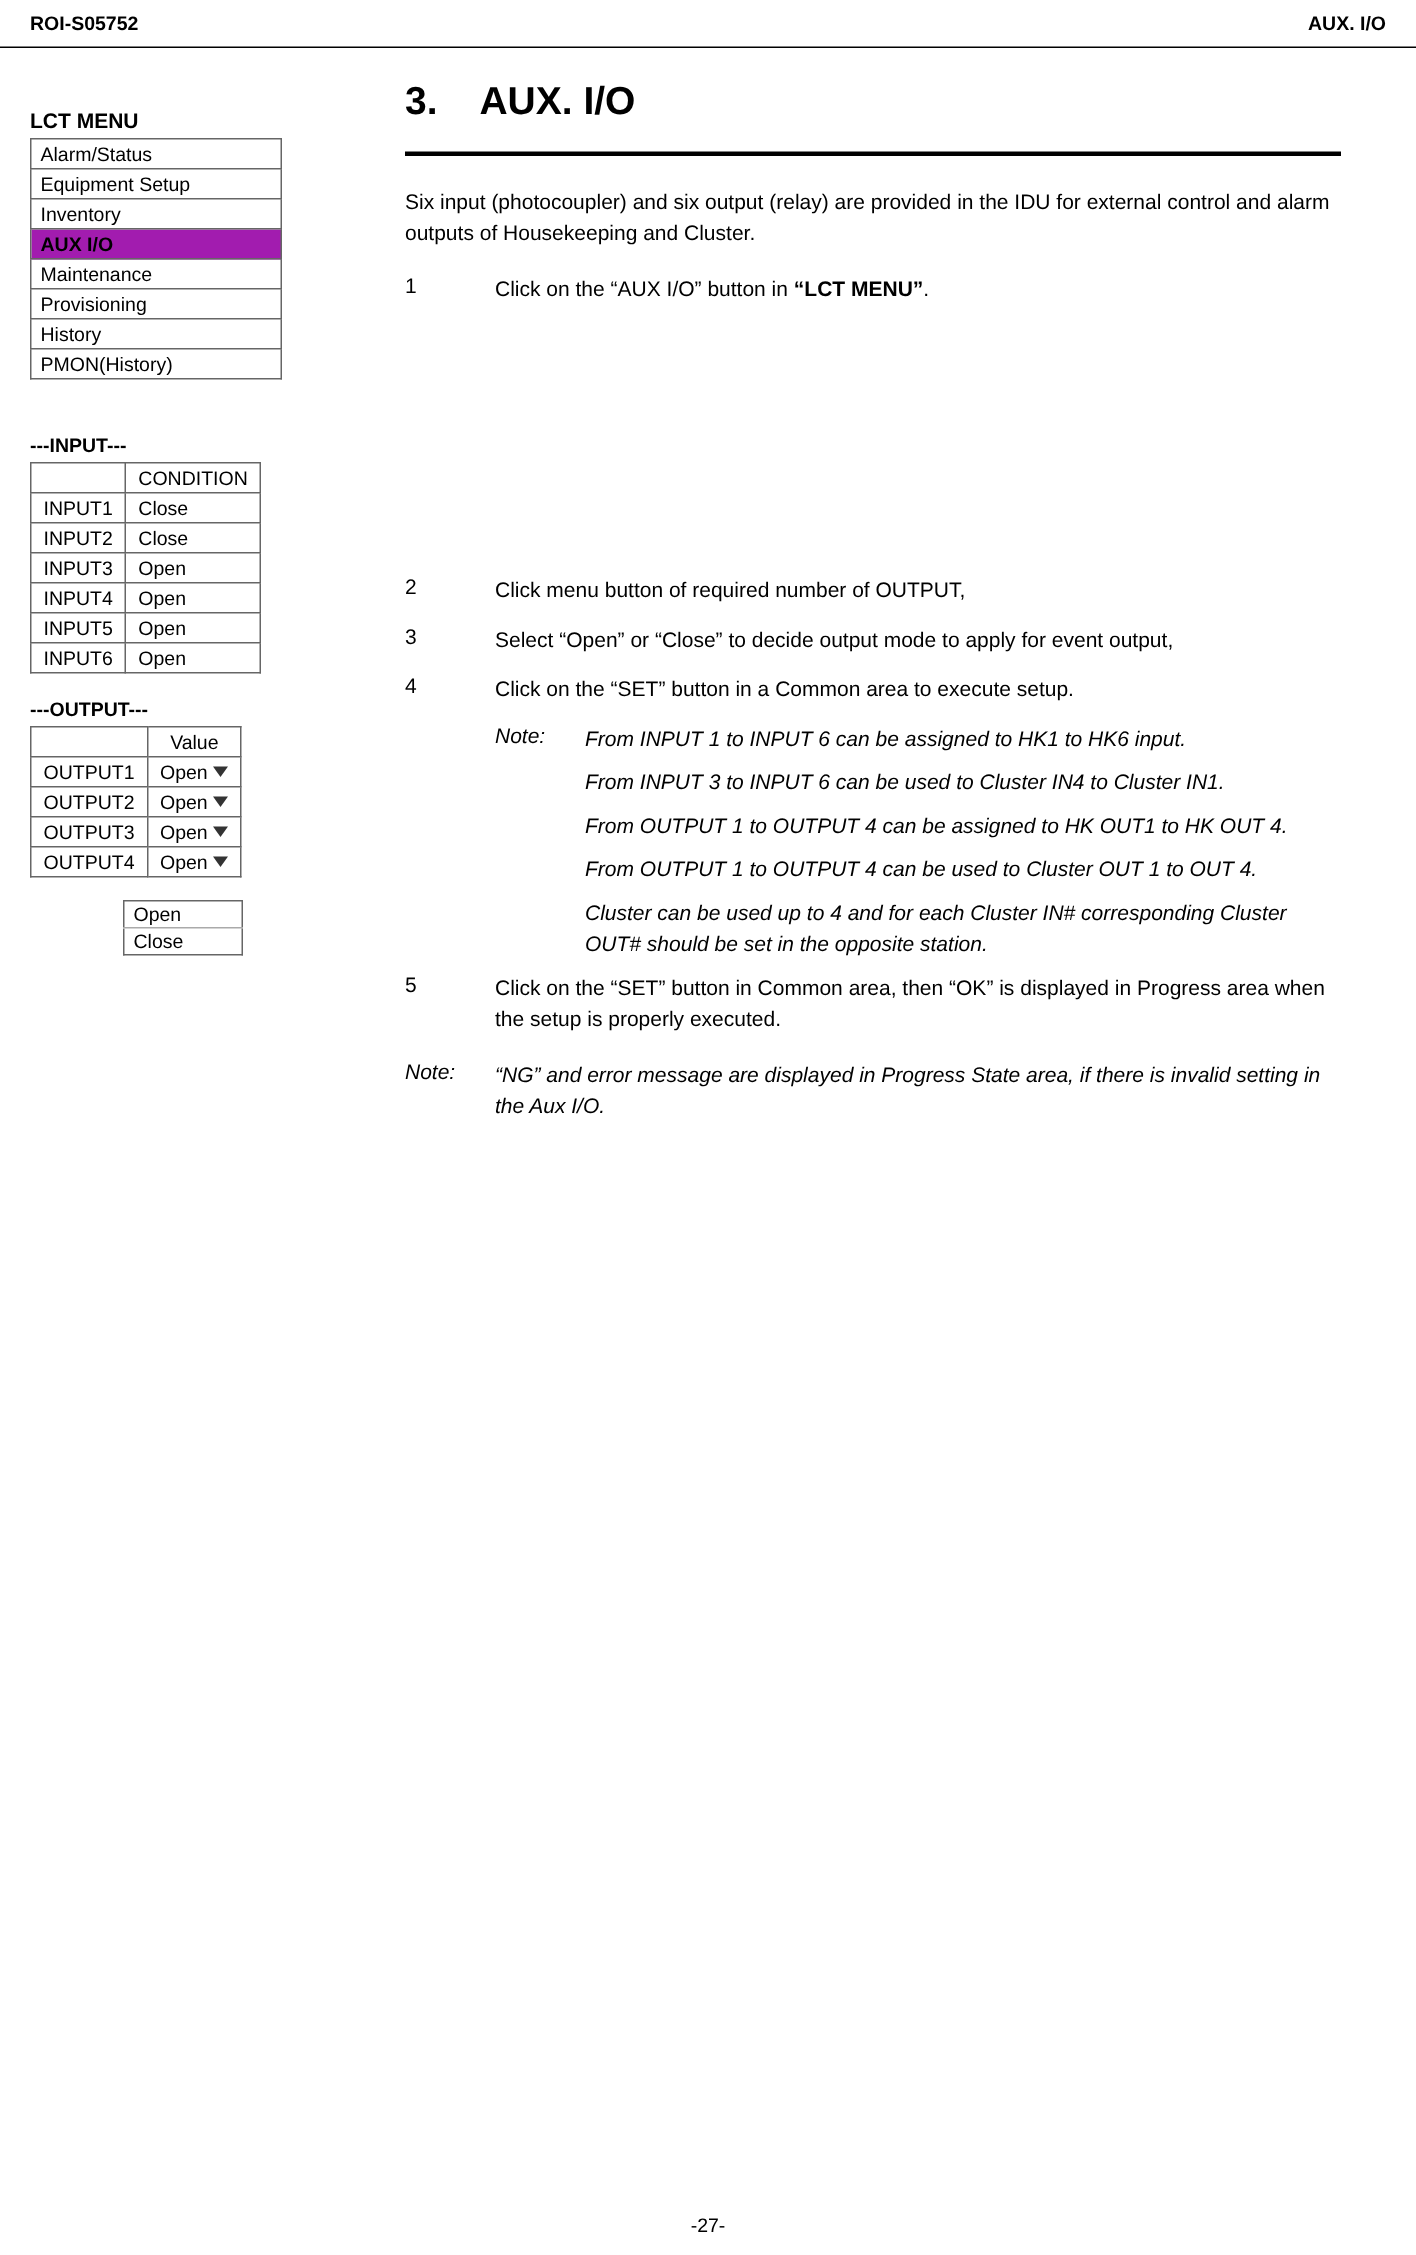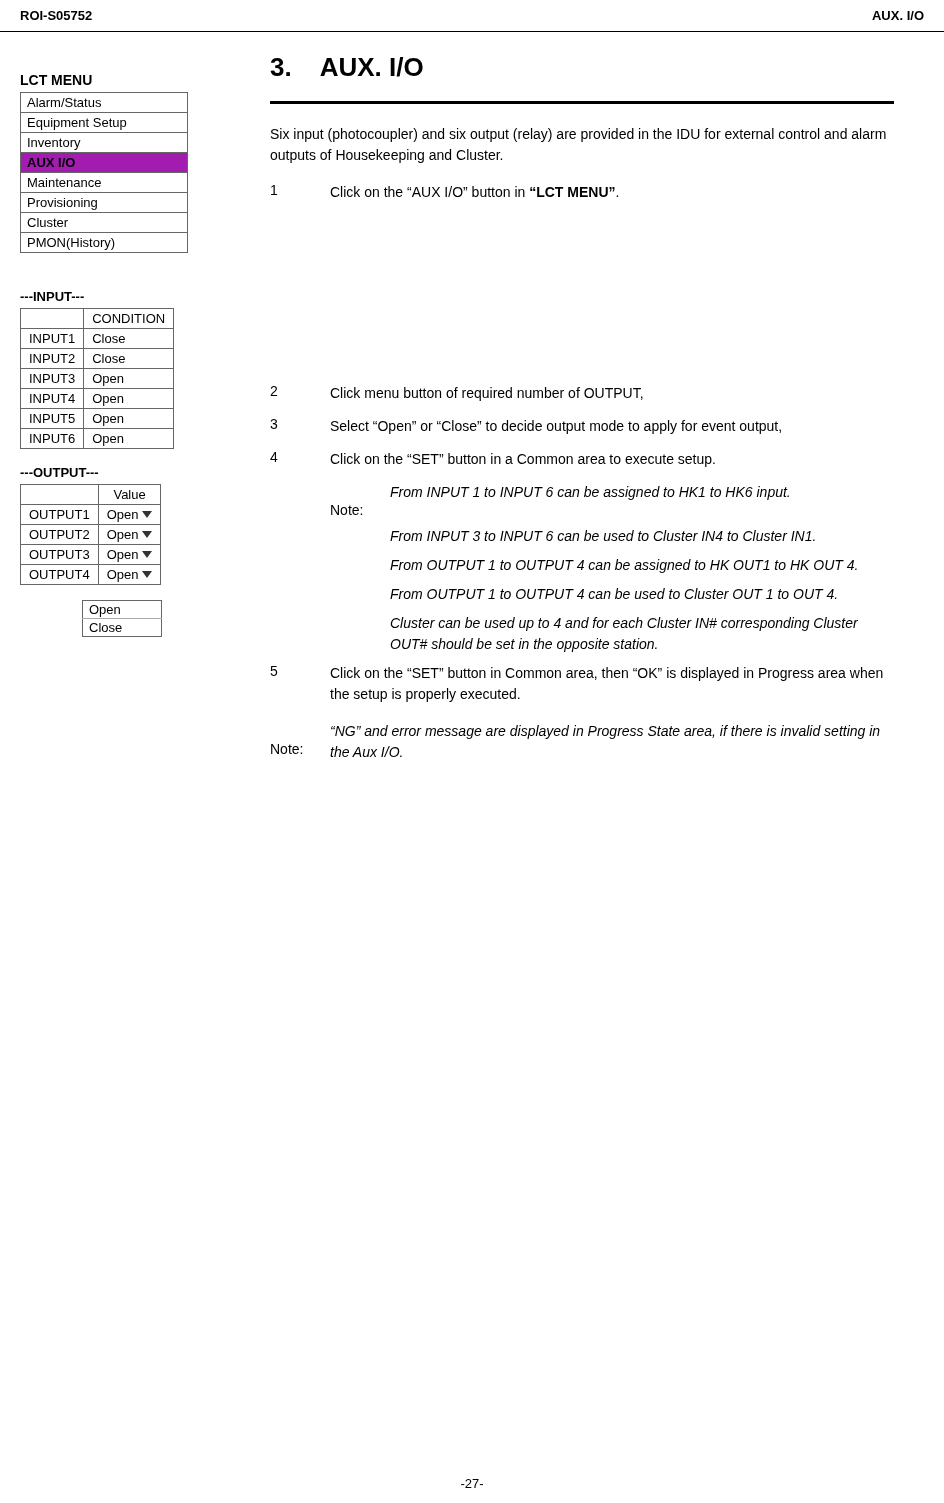--- a/index.html
+++ b/index.html
@@ -71,21 +71,21 @@
     }
     .note-row {
       display: flex;
       margin-bottom: 8px;
       align-items: flex-start;
     }
     .note-label {
       width: 60px;
       flex-shrink: 0;
       font-size: 14px;
-      margin-top: 20px;
+      font-style: italic;
     }
     .note-text {
       flex: 1;
       font-size: 14px;
       font-style: italic;
       line-height: 1.5;
     }
     
     .lct-menu-title {
       font-weight: bold;
@@ -191,21 +191,21 @@
           <tr class="highlighted">
             <td><strong>AUX I/O</strong></td>
           </tr>
           <tr>
             <td>Maintenance</td>
           </tr>
           <tr>
             <td>Provisioning</td>
           </tr>
           <tr>
-            <td>Cluster</td>
+            <td>History</td>
           </tr>
           <tr>
             <td>PMON(History)</td>
           </tr>
         </tbody>
     </table>
 
     <div class="io-section">
       <div class="io-title">---INPUT---</div>
       <table class="io-table">

